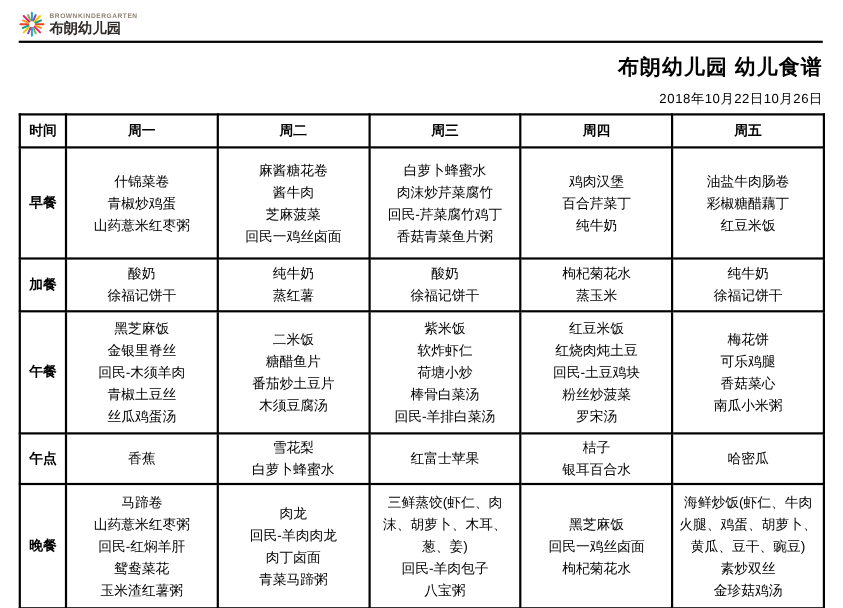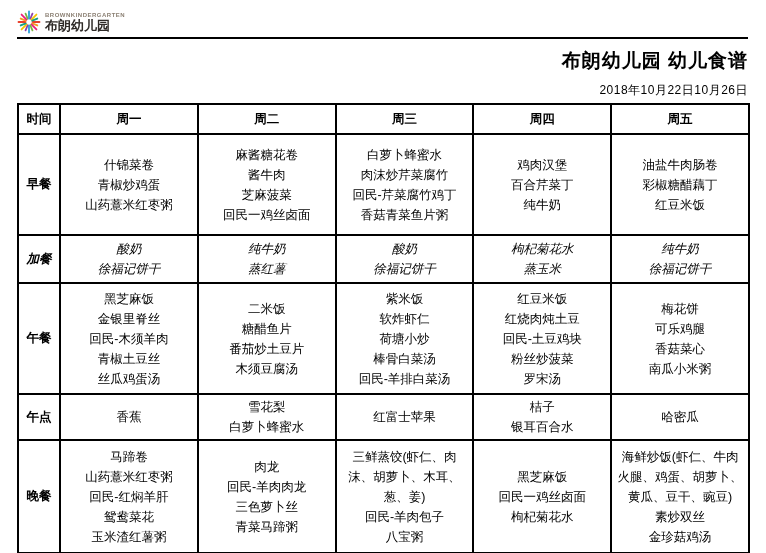--- a/index.html
+++ b/index.html
@@ -44,21 +44,21 @@
     border: 2px solid #000; text-align: center; vertical-align: middle;
     font-size: 12.5px; padding: 2px 1px; overflow: hidden;
   }
   table.menu col.c-time { width: 42px; }
   table.menu col.c-day  { width: 137.8px; }
   thead tr { height: 30px; }
   thead th { font-size: 13px; font-weight: bold; }
   tbody th { font-weight: bold; font-size: 13px; margin-top: 12px; }
   tbody td div { line-height: 20px; white-space: nowrap; }
   tbody tr:nth-child(1) { height: 101px; }
-  tbody tr:nth-child(2) { height: 48px; font-style: italic;  }
+  tbody tr:nth-child(2) { height: 48px;  }
   tbody tr:nth-child(3) { height: 111px; }
   tbody tr:nth-child(4) { height: 40px;  }
   tbody tr:nth-child(5) { height: 113px; }
 </style>
 </head>
 <body>
 
 <div class="page">
 
   <div class="brandbar">
@@ -225,21 +225,21 @@
           <td>
             <div>马蹄卷</div>
             <div>山药薏米红枣粥</div>
             <div>回民-红焖羊肝</div>
             <div>鸳鸯菜花</div>
             <div>玉米渣红薯粥</div>
           </td>
           <td>
             <div>肉龙</div>
             <div>回民-羊肉肉龙</div>
-            <div>三色萝卜丝</div>
+            <div>肉丁卤面</div>
             <div>青菜马蹄粥</div>
           </td>
           <td>
             <div>三鲜蒸饺(虾仁、肉</div>
             <div>沫、胡萝卜、木耳、</div>
             <div>葱、姜)</div>
             <div>回民-羊肉包子</div>
             <div>八宝粥</div>
           </td>
           <td>

